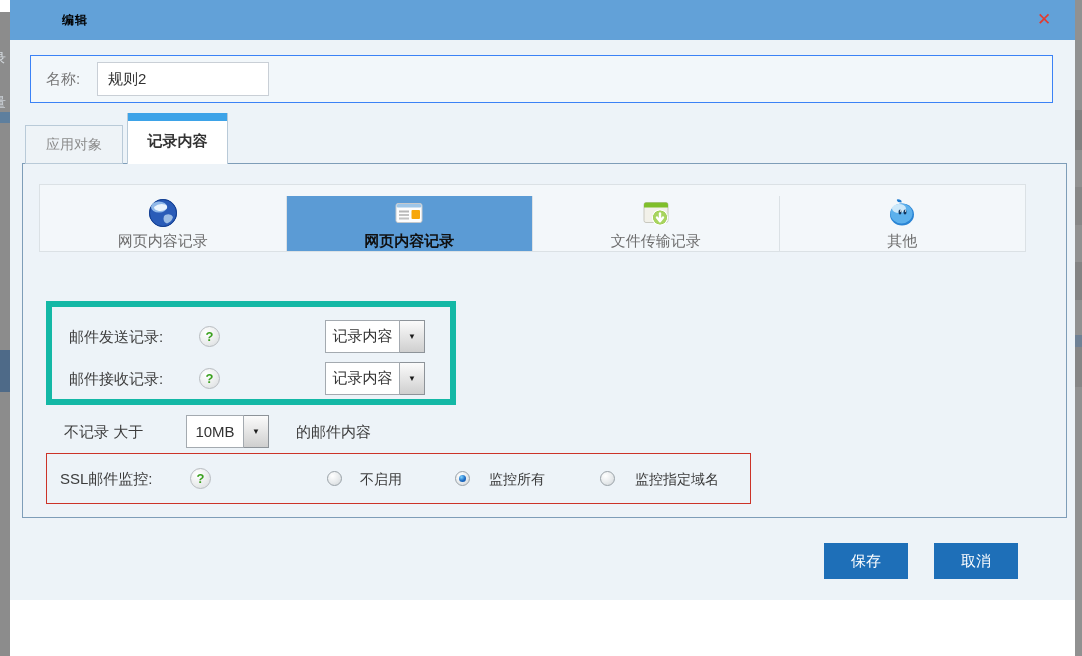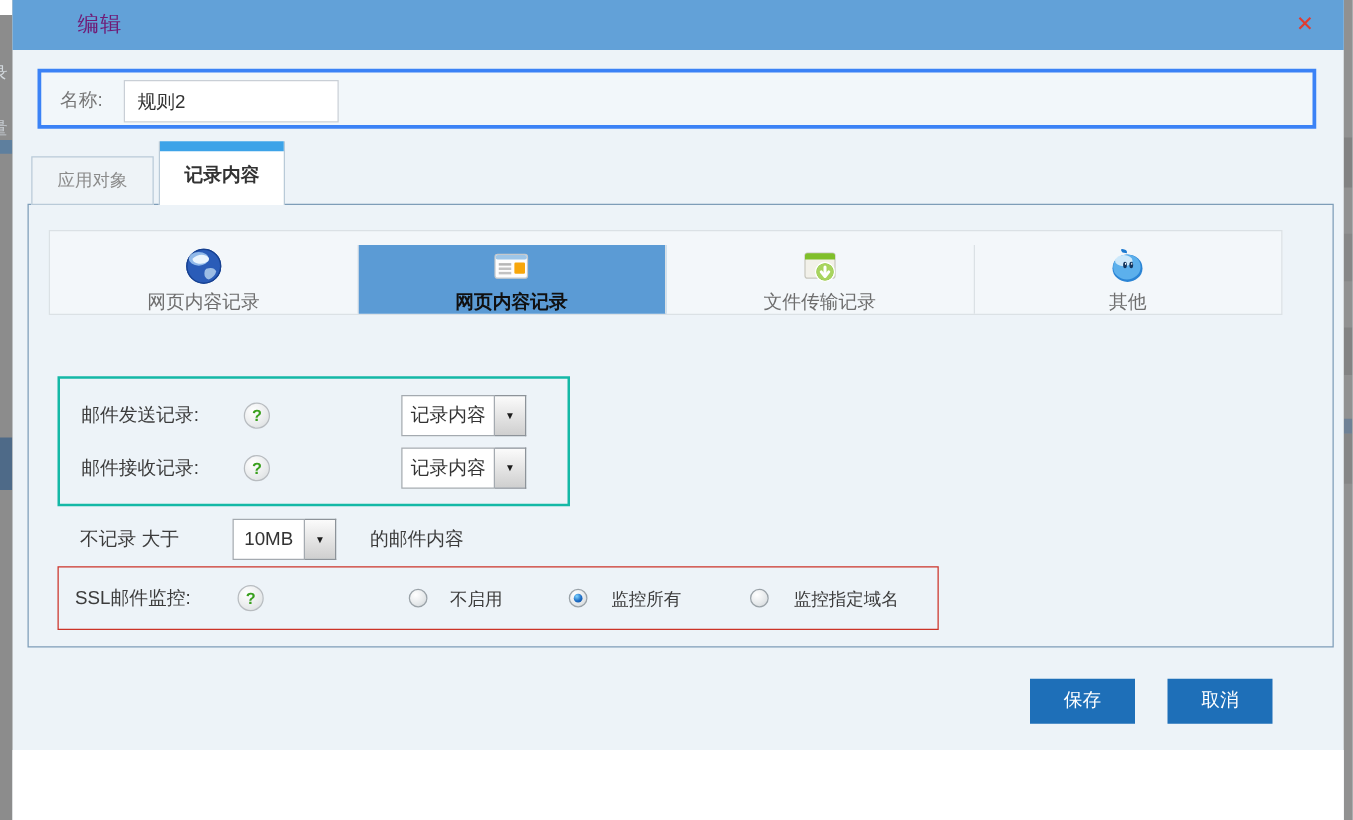--- a/index.html
+++ b/index.html
@@ -14,25 +14,25 @@
   .bg-left .band-blue { position:absolute; left:0; top:112px; width:10px; height:11px; background:#5e7f9e; }
   .bg-left .band-dark { position:absolute; left:0; top:350px; width:10px; height:42px; background:#4e6a88; }
   .bg-right { position:absolute; left:1075px; top:0; width:7px; height:656px; background:#919191; overflow:hidden; }
   .bg-right .stripe { position:absolute; left:0; width:7px; }
 
   
   .dialog { position:absolute; left:10px; top:0; width:1065px; height:656px; background:#edf3f8; }
   .dialog-bottom { position:absolute; left:0; top:600px; width:1065px; height:56px; background:#ffffff; }
 
   .header { position:absolute; left:0; top:0; width:1065px; height:40px; background:#62a1d8; }
-  .header-title { position:absolute; left:52px; top:0; line-height:40px; font-size:17px; font-weight:normal; color:#701a75; letter-spacing:1px; }
+  .header-title { position:absolute; left:52px; top:0; line-height:40px; font-size:12px; font-weight:bold; color:#000000; letter-spacing:1px; }
   .close-btn { position:absolute; right:20px; top:9px; width:22px; height:22px; font-size:17px; font-weight:bold; color:#e23b30; text-align:center; line-height:22px; cursor:pointer; }
 
   
-  .name-box { position:absolute; left:20px; top:55px; width:1023px; height:48px; background:#f2f7fa; border:3px solid #3b82f6; }
+  .name-box { position:absolute; left:20px; top:55px; width:1023px; height:48px; background:#f2f7fa; border:1px solid #3b82f6; }
   .name-label { position:absolute; left:15px; top:0; line-height:46px; font-size:15px; color:#777777; }
   .name-input { position:absolute; left:66px; top:6px; width:172px; height:34px; background:#ffffff; border:1px solid #c9cfd6; font-size:15px; color:#333333; padding-left:10px; font-family:"Liberation Sans","DejaVu Sans",sans-serif; }
 
   
   .tab-inactive { position:absolute; left:15px; top:125px; width:98px; height:39px; background:#eef3f7; border:1px solid #b9cad8; color:#8b8b8b; font-size:14px; text-align:center; line-height:37px; cursor:pointer; z-index:2; }
   .tab-active { position:absolute; left:117px; top:113px; width:101px; height:51px; background:#ffffff; border-left:1px solid #b9cad8; border-right:1px solid #b9cad8; z-index:3; cursor:pointer; }
   .tab-active .strip { height:8px; background:#3da3e8; }
   .tab-active .lbl { text-align:center; line-height:40px; font-size:15px; font-weight:bold; color:#333333; }
 
   
@@ -41,21 +41,21 @@
   
   .subtabs { position:absolute; left:16px; top:20px; width:987px; height:68px; display:flex; background:#f3f7fa; border:1px solid #dbe1e5;align-items:flex-end; }
   .subtab { flex:1 1 0; display:flex; flex-direction:column; align-items:center; justify-content:center; border-right:1px solid #dbe1e5; cursor:pointer; }
   .subtab:last-child { border-right:none; }
   .subtab .lbl { margin-top:2px; font-size:15px; color:#6e6e6e; }
   .subtab.active { background:#5b9bd5; }
   .subtab.active .lbl { color:#101010; font-weight:bold; }
   .subtab svg { display:block; }
 
   
-  .red-box-mail { position:absolute; left:23px; top:137px; width:410px; height:104px; border:2px solid #14b8a6; }
+  .red-box-mail { position:absolute; left:23px; top:137px; width:410px; height:104px; border:6px solid #14b8a6; }
   .red-box-ssl  { position:absolute; left:23px; top:289px; width:705px; height:51px; border:1px solid #cc3328; }
 
   .form-row { position:absolute; height:33px; }
   .row-label { position:absolute; top:0; line-height:33px; font-size:15px; color:#3c3c3c; }
 
   
   .help { position:absolute; width:21px; height:21px; border-radius:50%; border:1px solid #b8bcc0; background:radial-gradient(circle at 35% 30%, #ffffff 0%, #e9ebec 60%, #d7dadc 100%); text-align:center; line-height:19px; font-size:13px; font-weight:bold; color:#3aa01e; cursor:pointer; }
 
   
   .select { position:absolute; height:33px; display:flex; cursor:pointer; }

